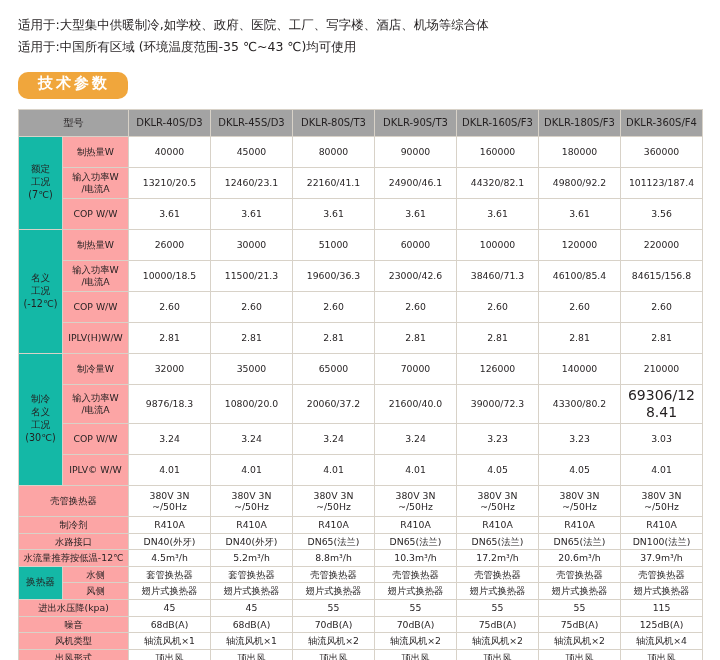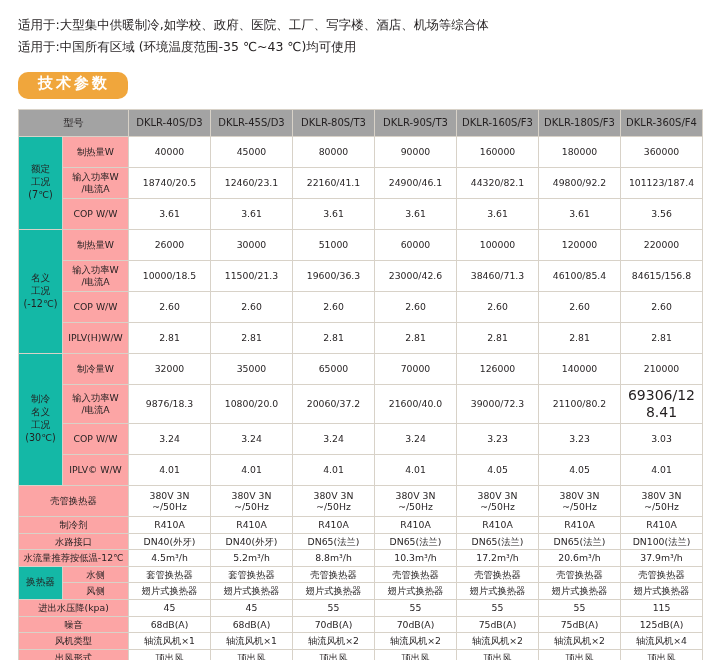--- a/index.html
+++ b/index.html
@@ -137,21 +137,21 @@
         <td class="val">90000</td>
         <td class="val">160000</td>
         <td class="val">180000</td>
         <td class="val">360000</td>
       </tr>
       <tr>
         <td class="rowlabel tall">
             <div>输入功率W</div>
             <div>/电流A</div>
           </td>
-        <td class="val">18740/20.5</td>
+        <td class="val">13210/20.5</td>
         <td class="val">12460/23.1</td>
         <td class="val">22160/41.1</td>
         <td class="val">24900/46.1</td>
         <td class="val">44320/82.1</td>
         <td class="val">49800/92.2</td>
         <td class="val">101123/187.4</td>
       </tr>
       <tr>
         <td class="rowlabel tall">COP W/W</td>
         <td class="val">3.61</td>
@@ -231,21 +231,21 @@
       <tr>
         <td class="rowlabel tall">
             <div>输入功率W</div>
             <div>/电流A</div>
           </td>
         <td class="val">9876/18.3</td>
         <td class="val">10800/20.0</td>
         <td class="val">20060/37.2</td>
         <td class="val">21600/40.0</td>
         <td class="val">39000/72.3</td>
-        <td class="val">21100/80.2</td>
+        <td class="val">43300/80.2</td>
         <td class="val small">69306/128.41</td>
       </tr>
       <tr>
         <td class="rowlabel tall">COP W/W</td>
         <td class="val">3.24</td>
         <td class="val">3.24</td>
         <td class="val">3.24</td>
         <td class="val">3.24</td>
         <td class="val">3.23</td>
         <td class="val">3.23</td>

